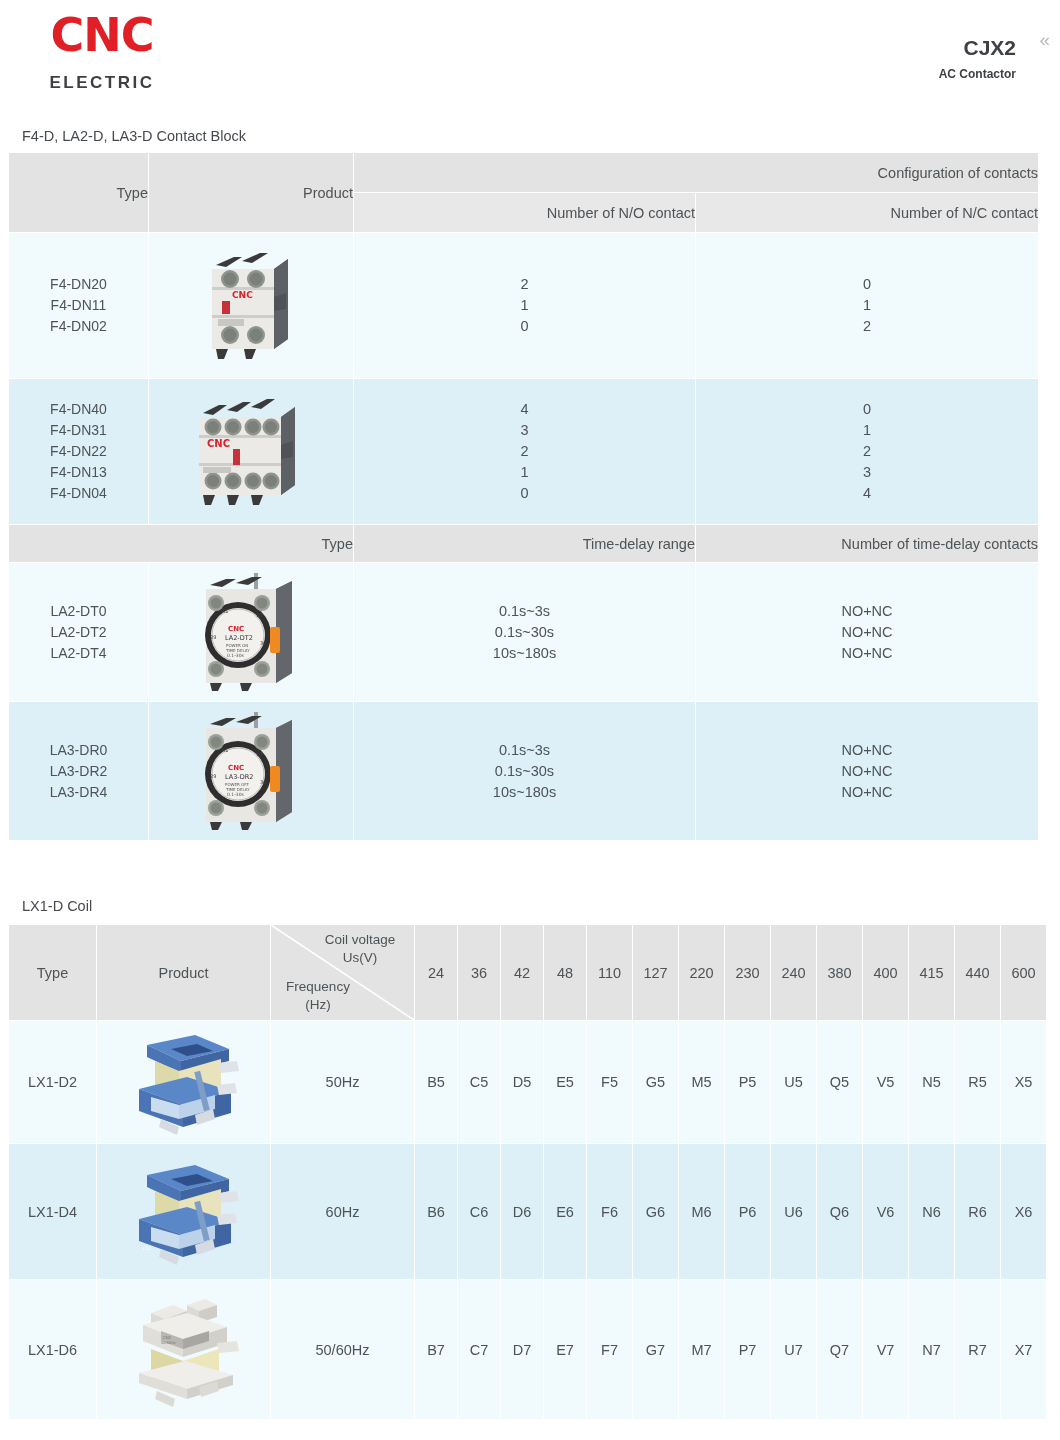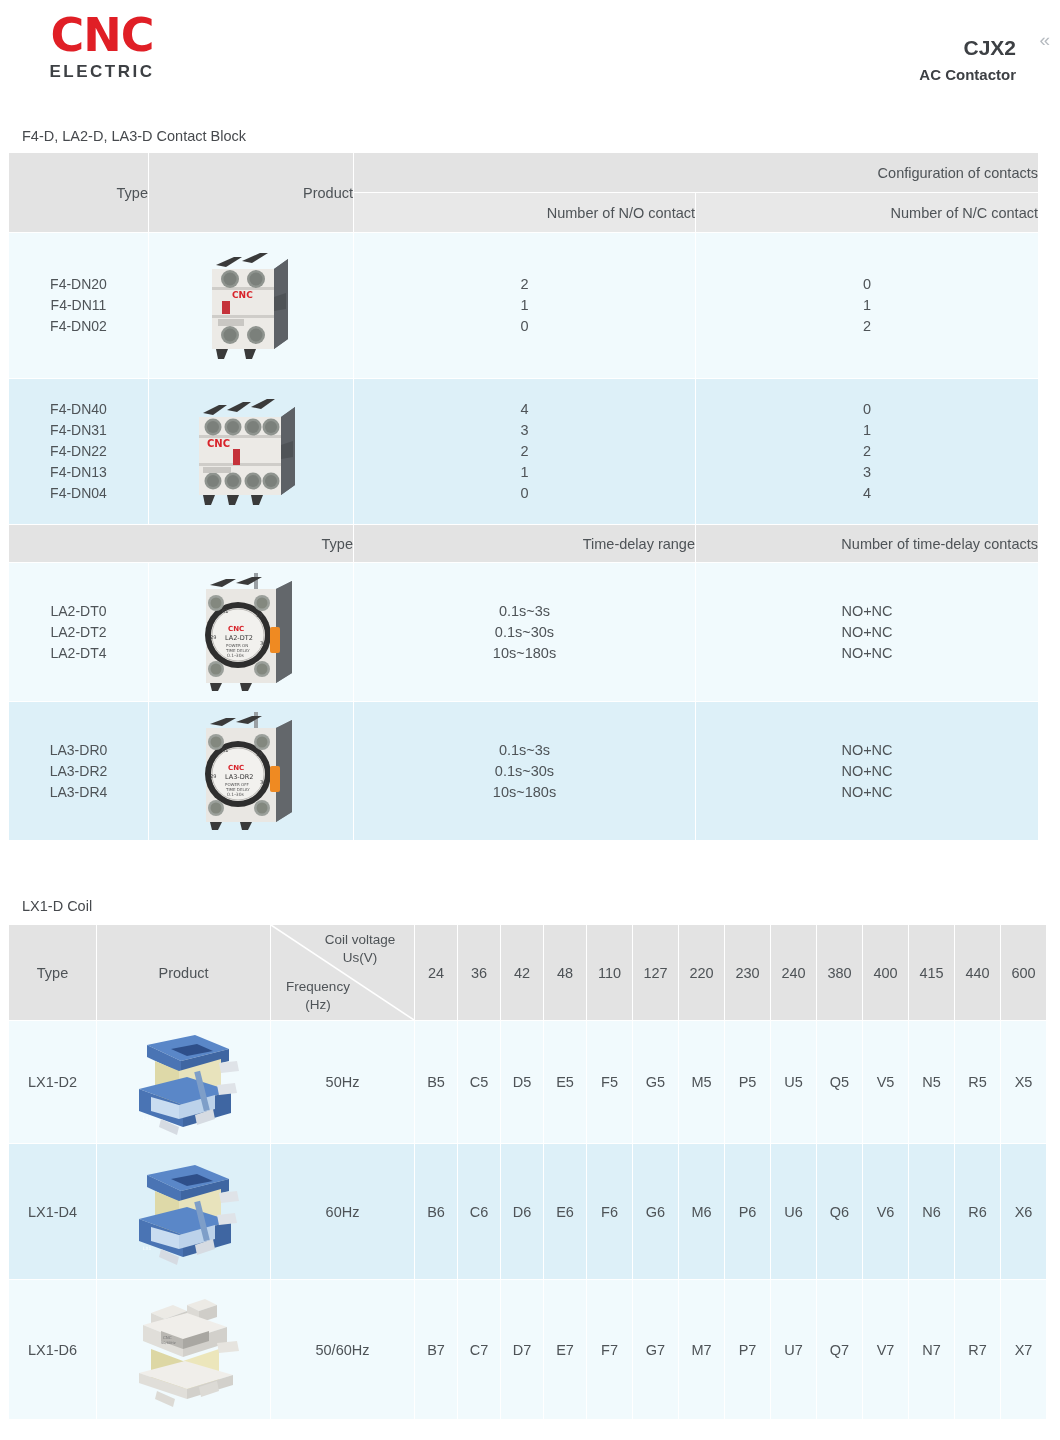--- a/index.html
+++ b/index.html
@@ -16,28 +16,28 @@
   .header { position: relative; height: 105px; }
   .logo-wrap { position: absolute; left: 12px; top: 12px; width: 180px; text-align: center; }
   .logo-cnc {
     font-family: "DejaVu Sans", sans-serif;
     font-weight: 700; font-size: 46px; line-height: 46px;
     color: #e01f26; letter-spacing: -1px;
   }
   .logo-electric {
     font-family: "Liberation Sans", sans-serif;
     font-weight: 700; font-size: 17px; line-height: 22px;
-    color: #3d4044; letter-spacing: 2.5px; margin-top: 3px;
+    color: #3d4044; letter-spacing: 2.5px; margin-top: 14px;
   }
   .title-wrap { position: absolute; right: 44px; top: 14px; text-align: right; margin-top: 20px; }
   .title-main {
     font-weight: 700; font-size: 21px; line-height: 27px; color: #3d4044;
   }
   .title-sub {
-    font-weight: 700; font-size: 15px; line-height: 27px; color: #3d4044;
+    font-weight: 700; font-size: 12px; line-height: 27px; color: #3d4044;
   }
   .chev {
     position: absolute; right: 10px; top: 30px;
     font-size: 19px; color: #b6bbc0; line-height: 1;
   }
 
   
   .section-label {
     font-size: 14.5px; color: #46494d; padding-left: 22px;
   }

